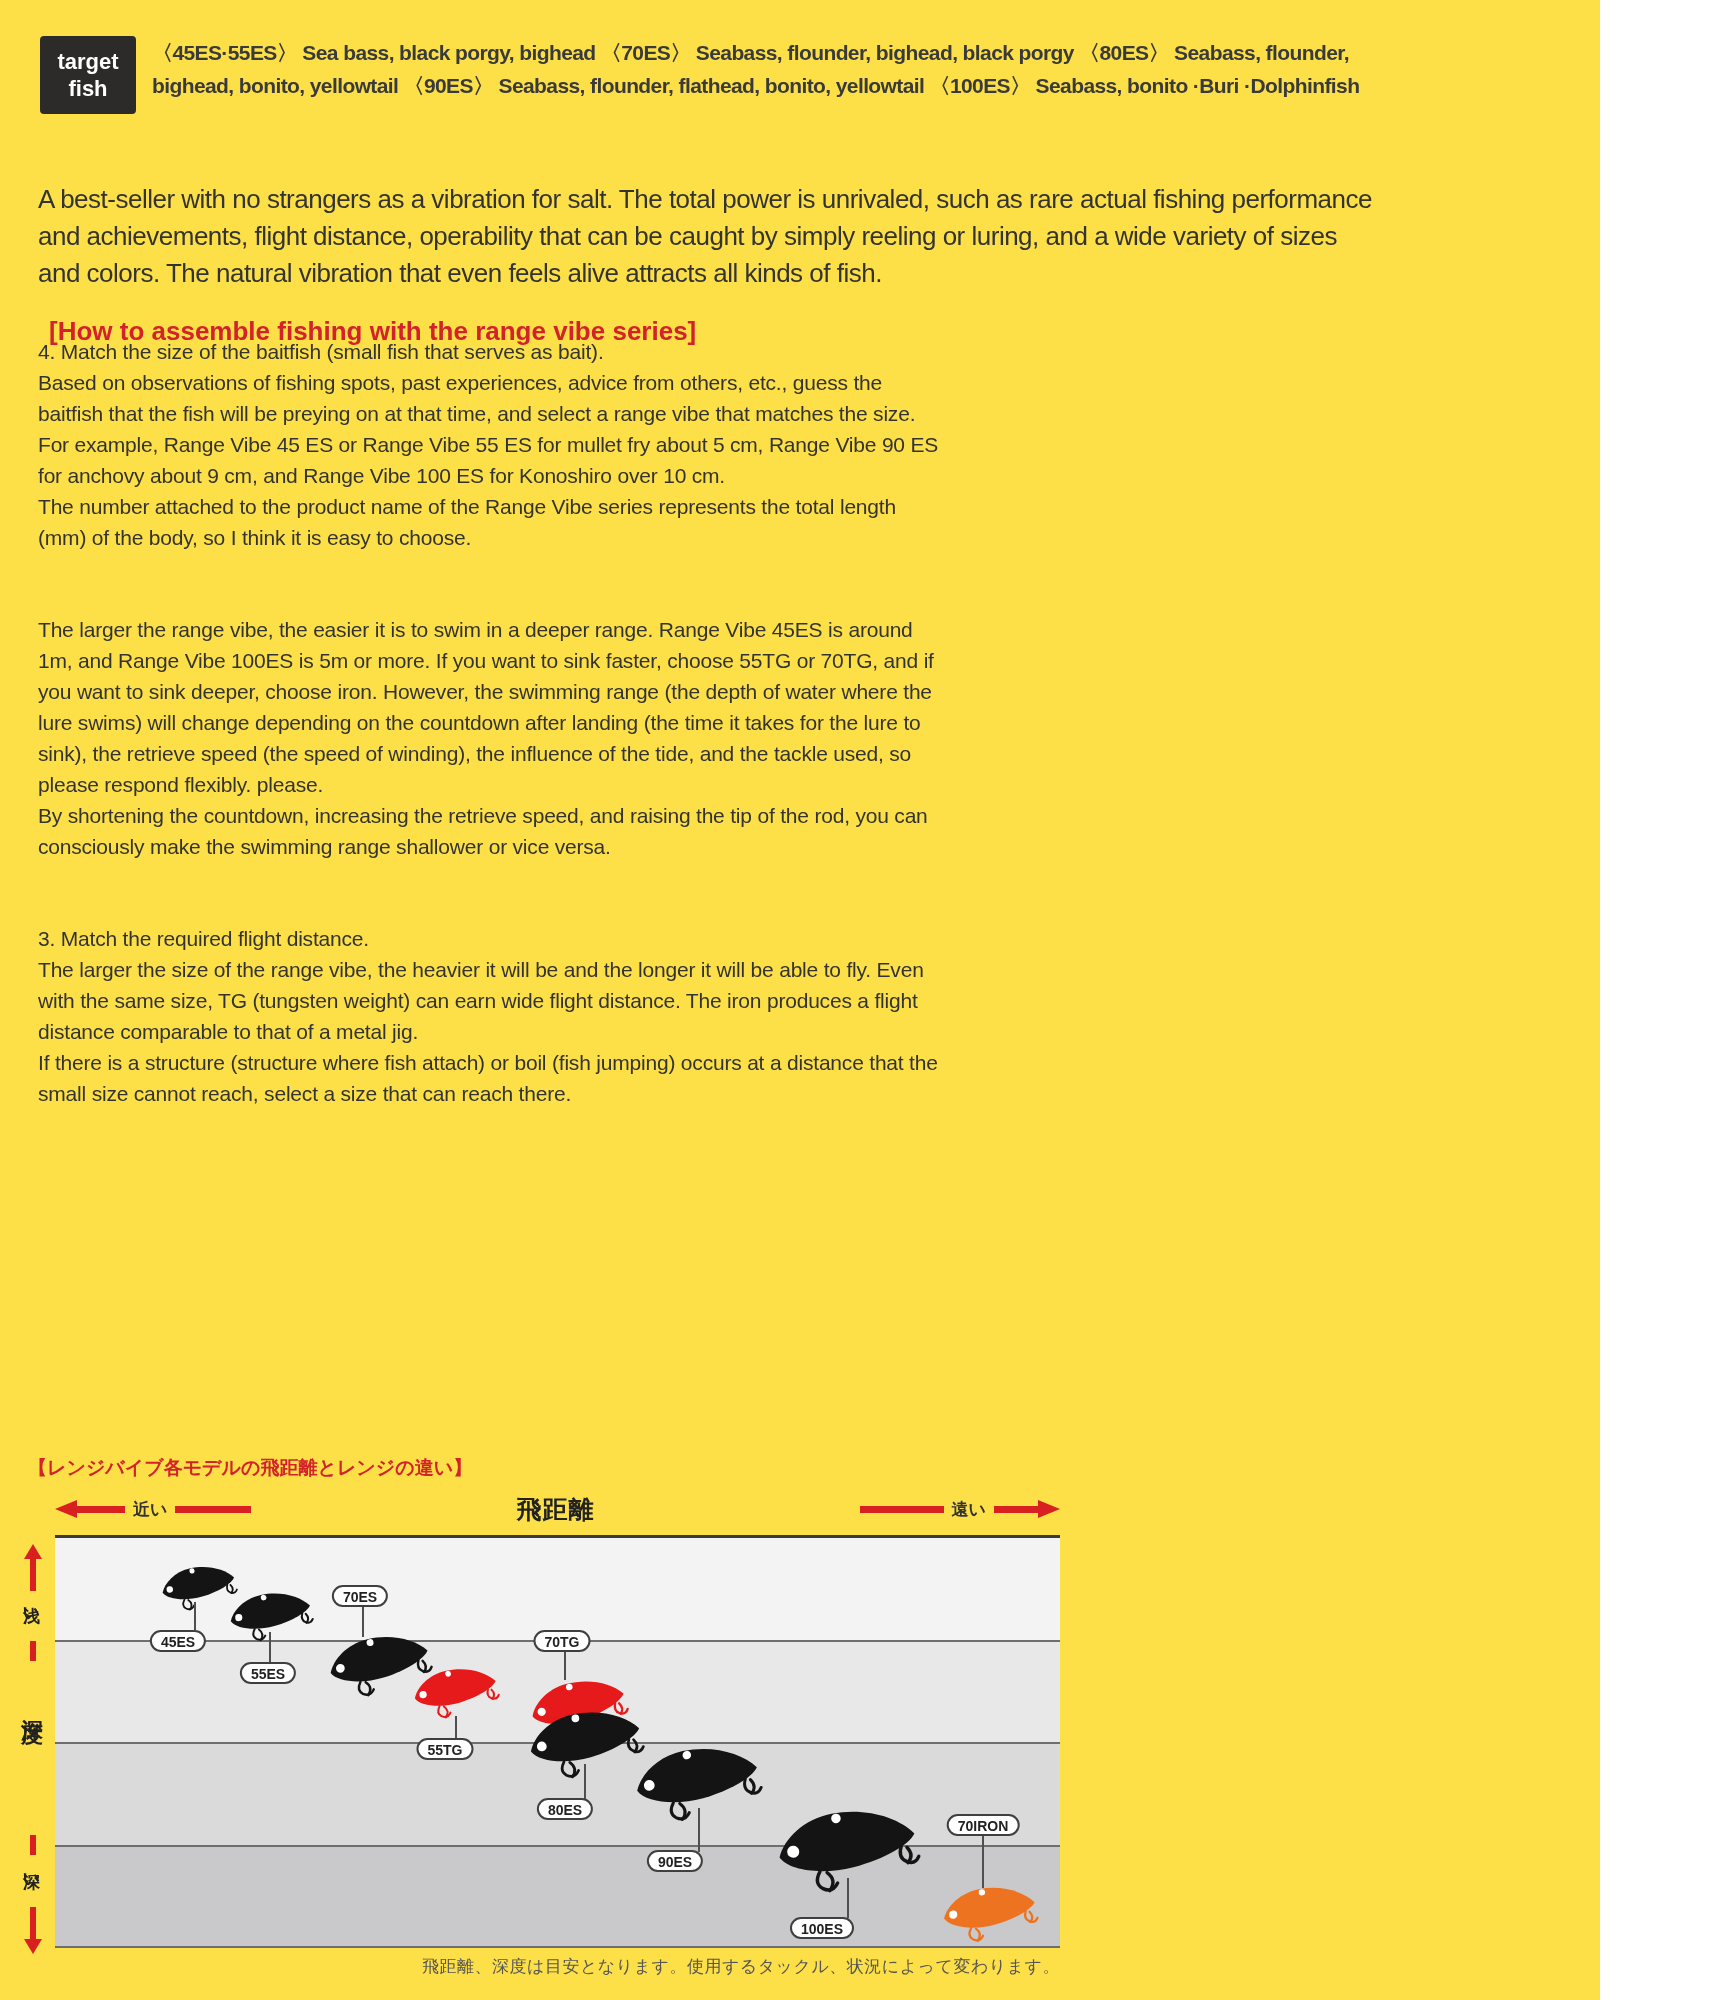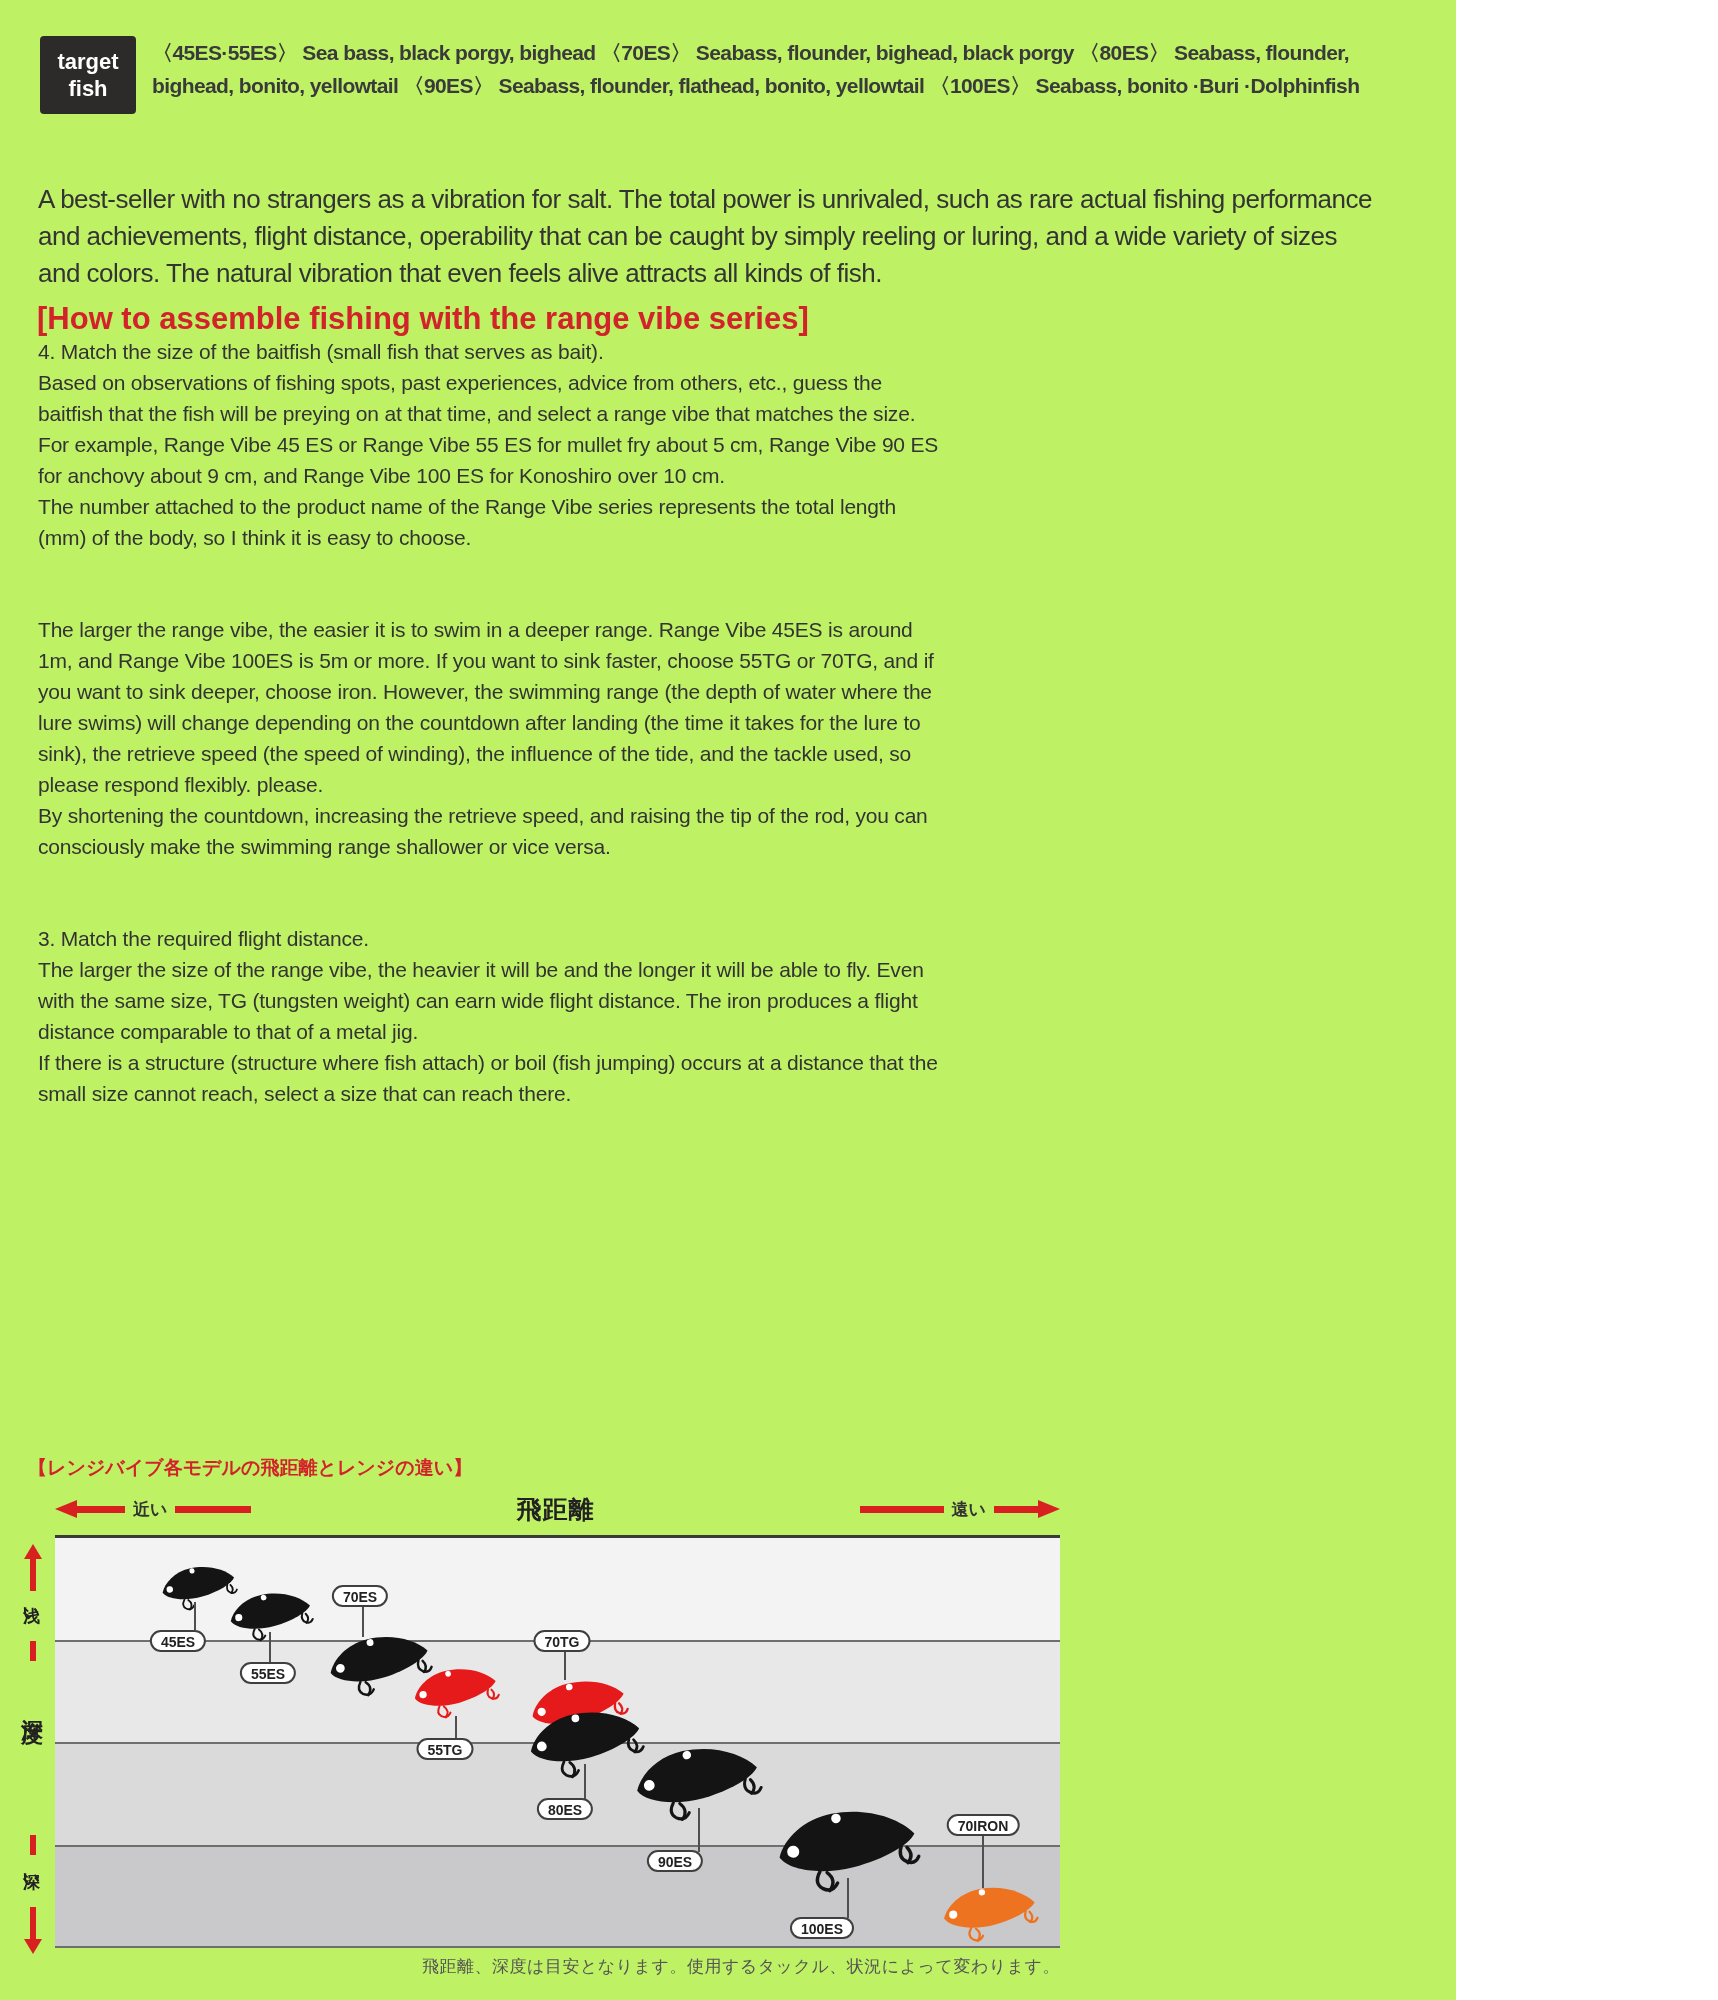--- a/index.html
+++ b/index.html
@@ -1,34 +1,34 @@
 <!DOCTYPE html>
 <html style="--accent-red: #d2232a; --arrow-red: #d7201f; --badge-bg: #2d2b2a; --lure-black: #141414; --lure-red: #e61a1a; --lure-orange: #ee7320;"><head>
 <meta charset="utf-8">
 <style>
   html,body{margin:0;padding:0;background:#fff;}
-  .page{position:relative;width:1456px;height:2000px;background:#bef264;overflow:hidden;
+  .page{position:relative;width:1600px;height:2000px;background:#fde047;overflow:hidden;
         font-family:"Liberation Sans",sans-serif;color:#333;}
 
   
   .tf-row{position:absolute;left:40px;top:36px;display:flex;gap:16px;align-items:flex-start;}
   .badge{background:var(--badge-bg,#2d2b2a);color:#fff;font-weight:700;font-size:22px;line-height:27px;
          width:96px;height:78px;border-radius:4px;display:flex;flex-direction:column;
          align-items:center;justify-content:center;box-sizing:border-box;flex:none;}
   .tf-text{width:1245px;margin:0;font-size:21px;font-weight:700;line-height:33px;color:#3a3a3a;letter-spacing:-0.6px;}
 
   
   .headline{position:absolute;left:33px;top:113px;margin:0;width:1650px;
             font-size:42px;line-height:52px;font-weight:700;letter-spacing:-0.5px;
             color:var(--accent-red,#d2232a);}
   .intro{position:absolute;left:38px;top:181px;margin:0;width:1345px;
          font-size:26px;line-height:37px;letter-spacing:-0.5px;color:#333;}
 
   
-  .howto-heading{position:absolute;left:37px;top:304px;margin:0;font-size:31px;line-height:30px;
+  .howto-heading{position:absolute;left:37px;top:304px;margin:12px;font-size:26px;line-height:30px;
                  font-weight:700;color:var(--accent-red,#d2232a);}
   .sec{position:absolute;left:38px;width:905px;font-size:21px;line-height:31px;letter-spacing:-0.2px;color:#333;}
   .sec p{margin:0;}
   .sec-1{top:336px;}
   .sec-2{top:614px;}
   .sec-3{top:923px;}
 
   
   .diagram{position:absolute;left:16px;top:1443px;width:1070px;height:545px;}
   .d-heading{position:absolute;left:0;top:0;margin:12px;font-size:19px;font-weight:700;

